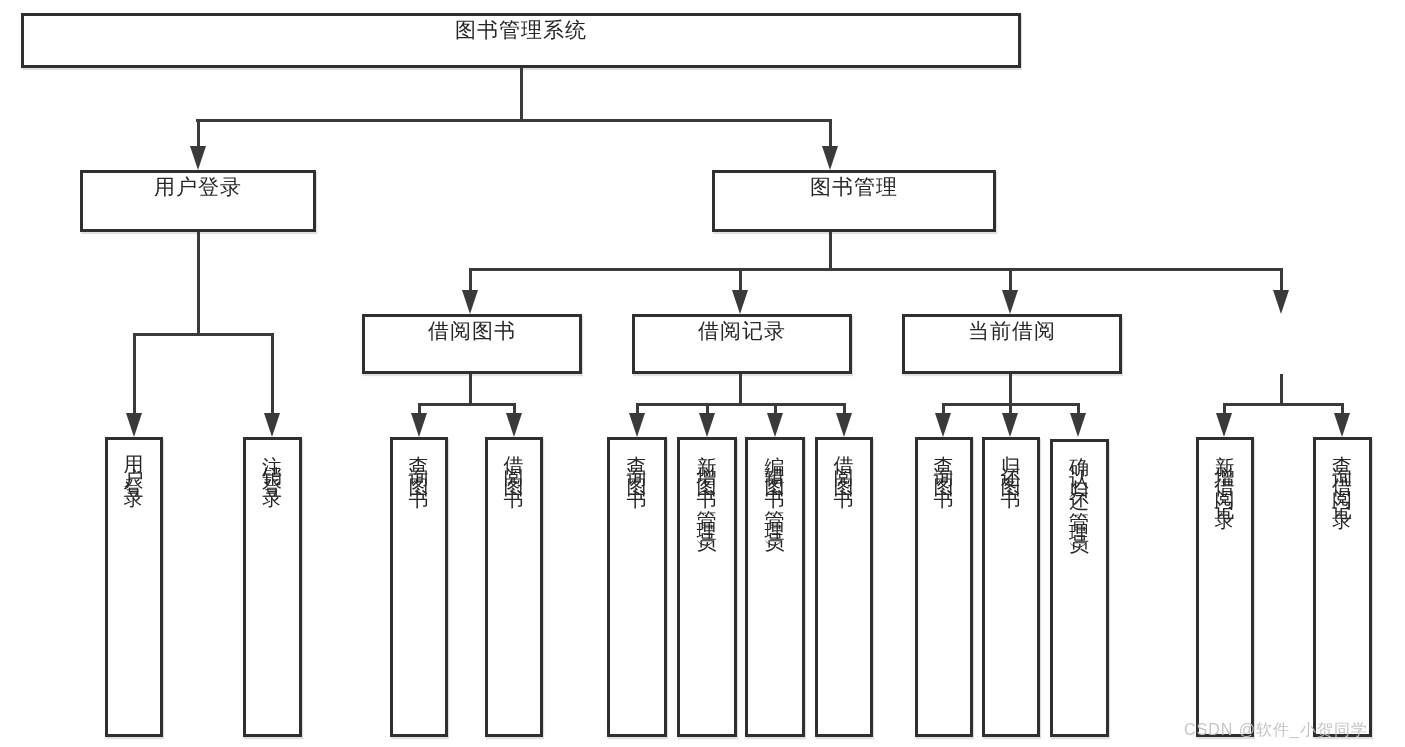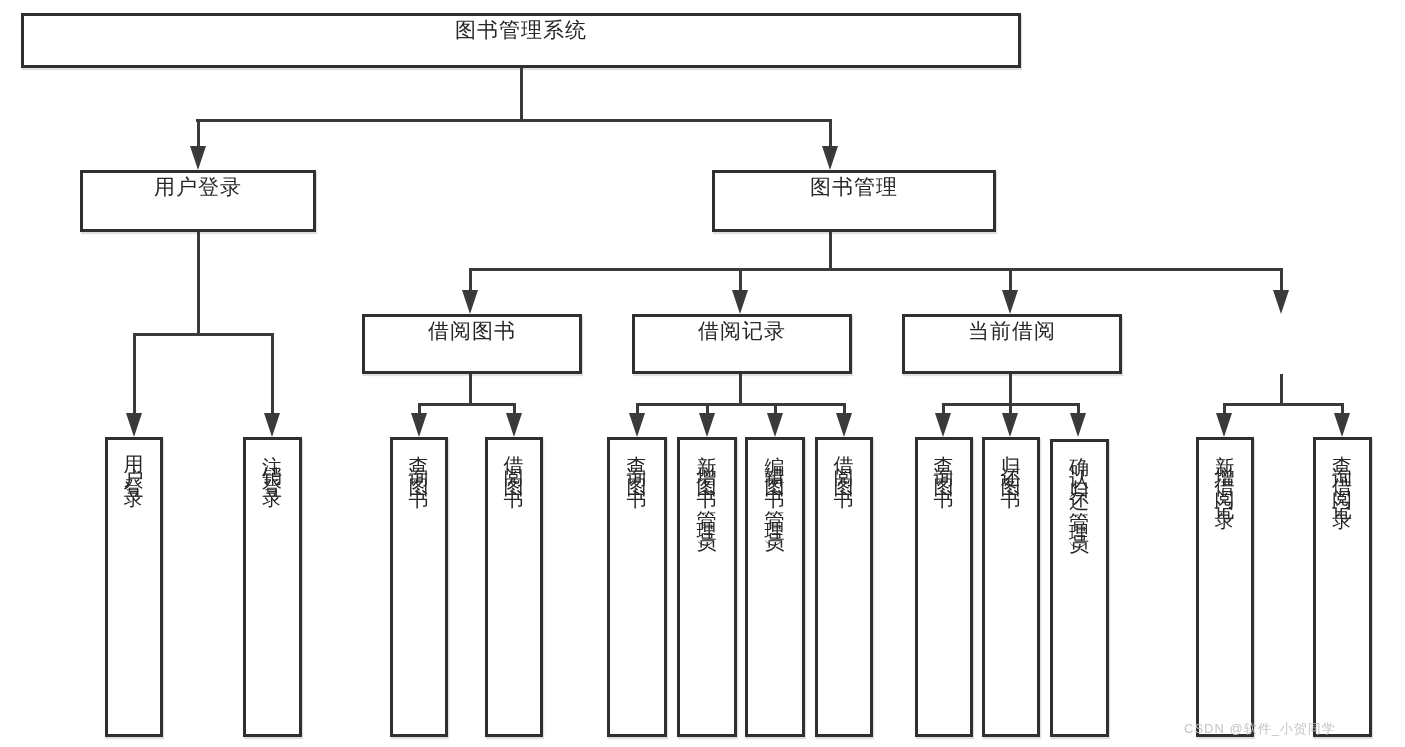--- a/index.html
+++ b/index.html
@@ -31,21 +31,21 @@
   .line{position:absolute;background:#3a3a3a;}
   .arrow{
     position:absolute;width:0;height:0;
     border-left:8px solid transparent;
     border-right:8px solid transparent;
     border-top:24px solid #3a3a3a;
   }
   .watermark{
     position:absolute;
     left:1184px;top:720px;
-    font-size:13px;
+    font-size:16px;
     color:rgba(193,193,193,0.95);
     letter-spacing:1px;
     white-space:nowrap;
     z-index:10;
   }
 </style>
 </head>
 <body>
 
 <div id="canvas">

